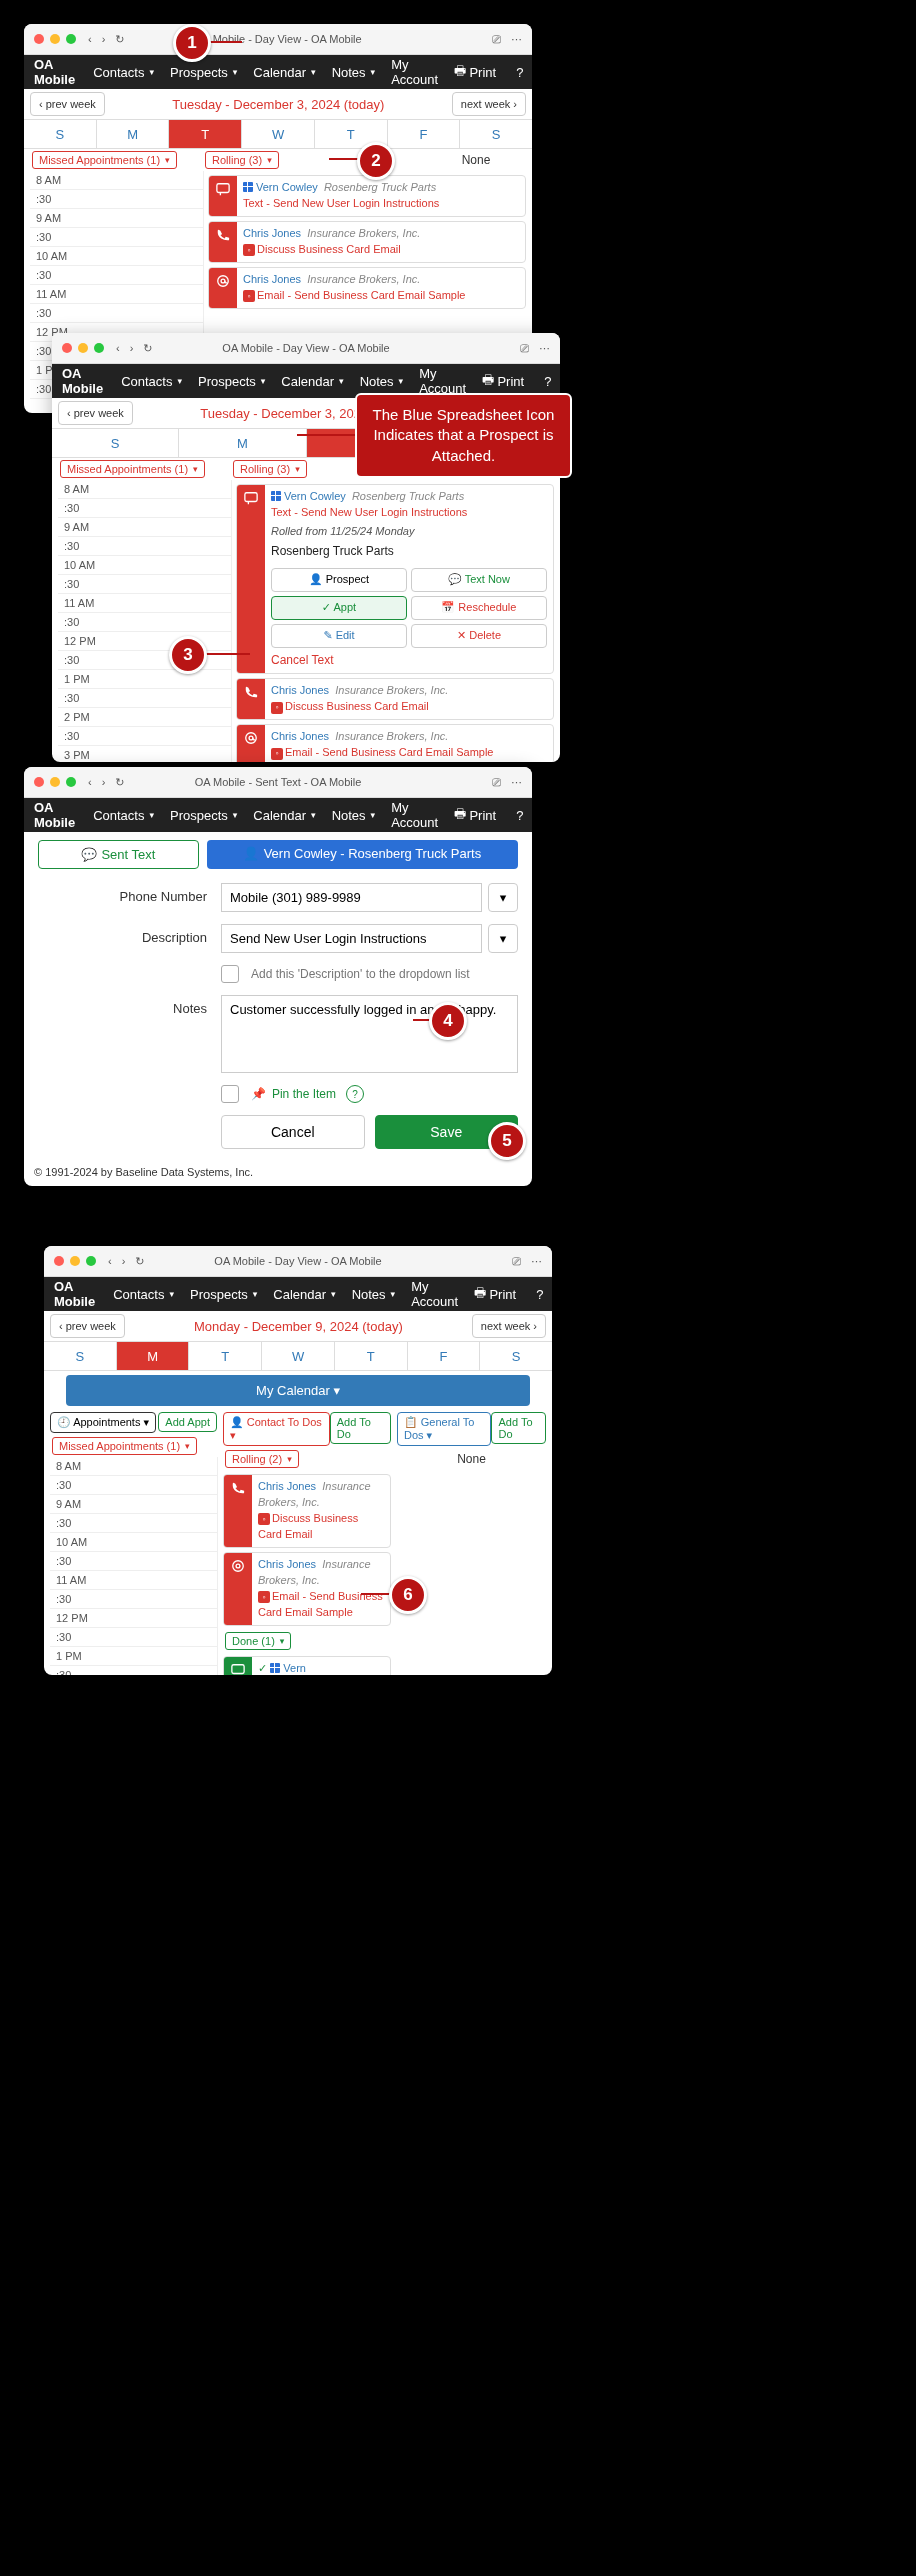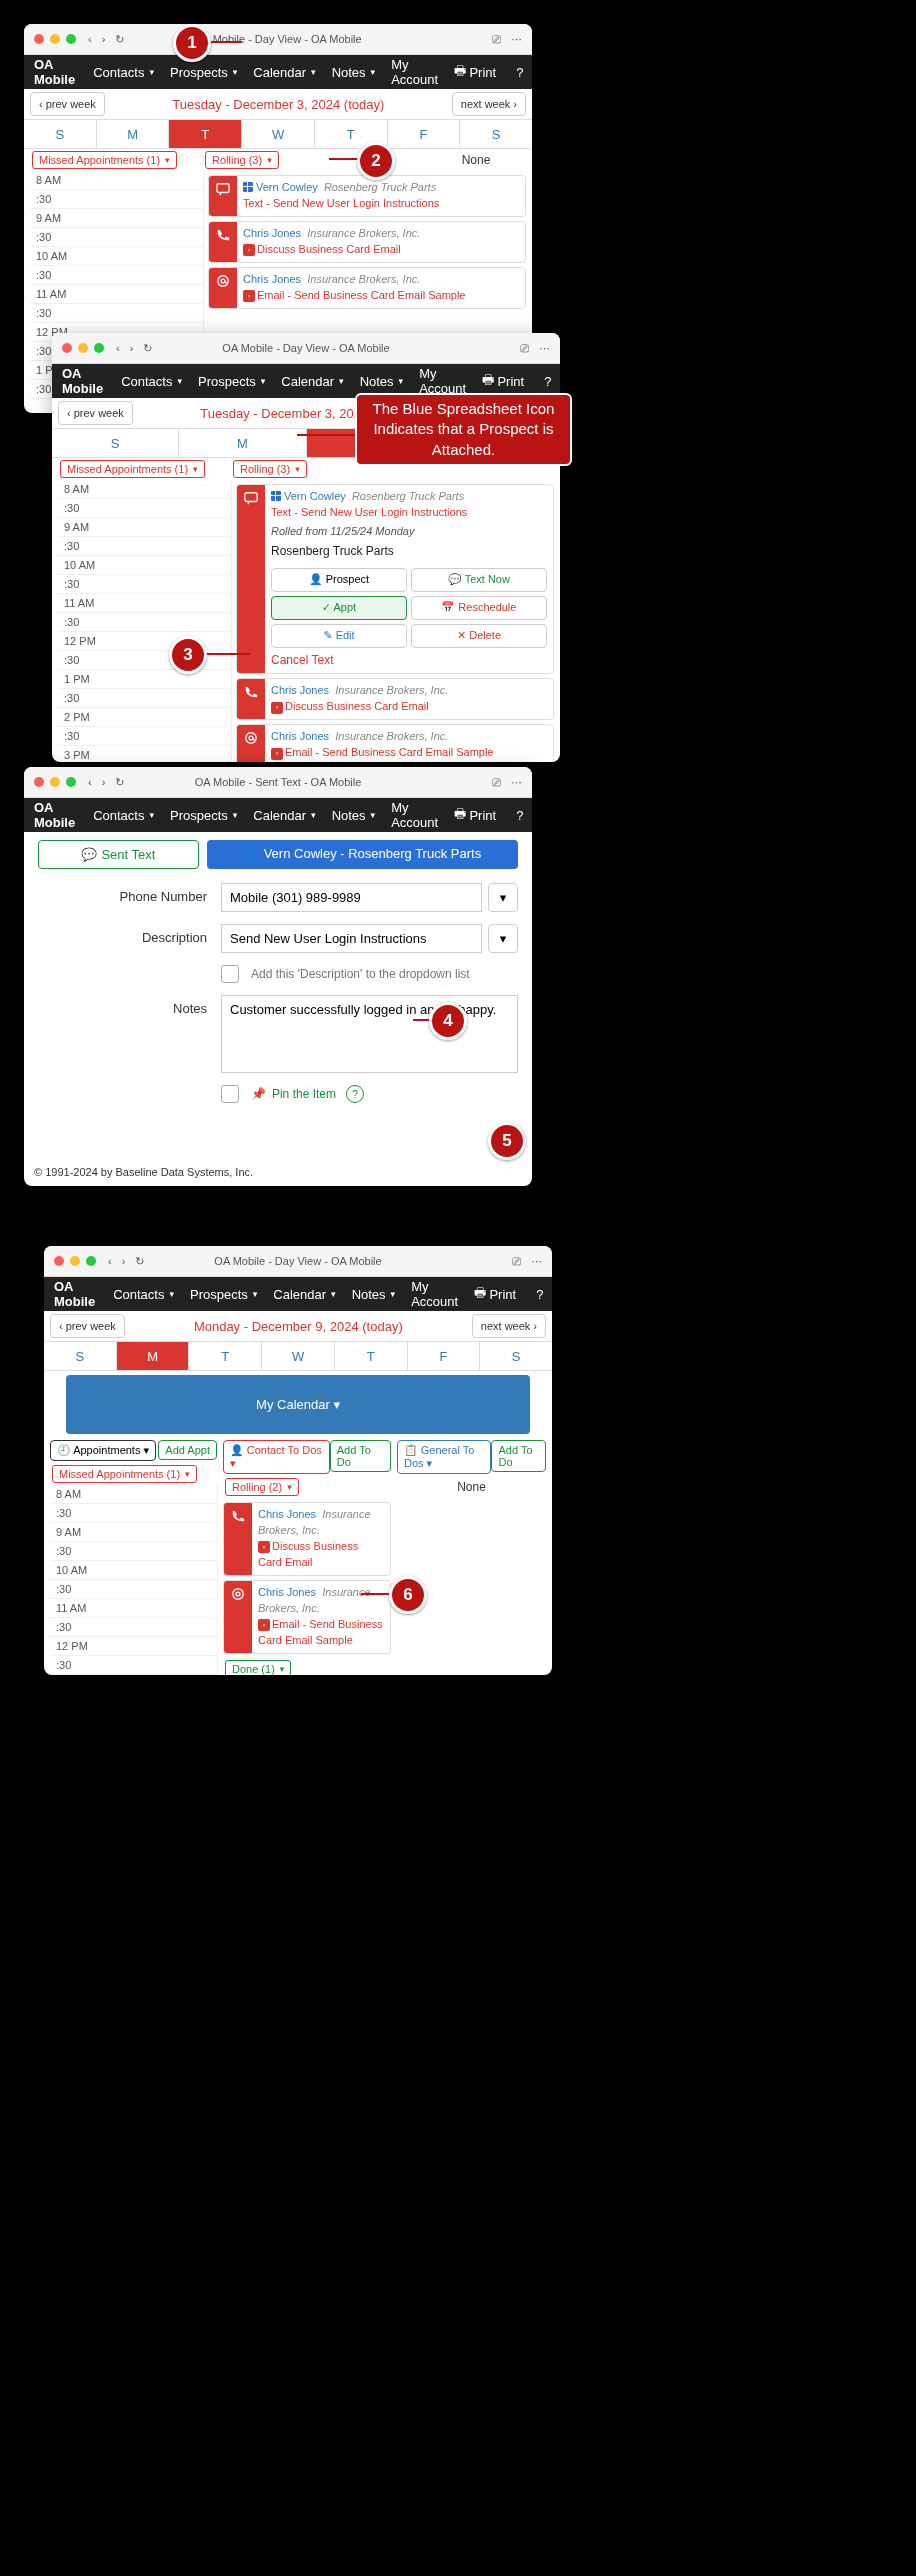--- a/index.html
+++ b/index.html
@@ -42,30 +42,30 @@
   .sq.red{background:#d9362f;}
   .ssicon { display:inline-block; width:10px; height:10px; background:#2a6fd6; border-radius:1px; position:relative; margin-right:3px; vertical-align:-1px;}
   .ssicon::before,.ssicon::after{content:"";position:absolute;background:#fff;}
   .ssicon::before{left:4px;top:0;width:1px;height:10px;}
   .ssicon::after{top:4px;left:0;height:1px;width:10px;}
   .btnrow { display:flex; gap:4px; margin:4px 0; }
   .sbtn { border:1px solid #ccc; border-radius:4px; font-size:11px; padding:3px 0; flex:1; text-align:center; background:#fff; cursor:pointer; }
   .sbtn.sel { background:#eaf7ee; border-color:#1a8f3c; }
   .marker { position:absolute; width:32px; height:32px; border-radius:50%; background:#b81414; border:3px solid #fff; color:#fff; font-weight:700; display:flex; align-items:center; justify-content:center; font-size:17px; z-index:50; box-shadow:0 1px 3px rgba(0,0,0,.4);}
   .lead { position:absolute; height:2px; background:#b81414; z-index:49;}
-  .tip { position:absolute; left:355px; top:393px; width:189px; background:#b81414; color:#fff; border:2px solid #fff; border-radius:6px; padding:4px 12px; font-size:15px; line-height:1.35; z-index:50; text-align:center;}
+  .tip { position:absolute; left:355px; top:393px; width:189px; background:#b81414; color:#fff; border:2px solid #fff; border-radius:6px; padding:10px 12px; font-size:15px; line-height:1.35; z-index:50; text-align:center;}
   
   .formrow { display:flex; align-items:flex-start; padding:6px 14px; font-size:13px; }
   .formrow .lbl { width:169px; text-align:right; padding-right:14px; padding-top:6px; color:#333; }
   .formrow .fld { flex:1; display:flex; gap:6px; }
   .inp { flex:1; border:1px solid #ccc; border-radius:0; padding:6px 8px; font-size:13px; }
   .ddbtn { width:28px; border:1px solid #ccc; border-radius:4px; background:#fff; display:flex; align-items:center; justify-content:center; cursor:pointer;}
   .chk { width:16px; height:16px; border:1px solid #aaa; border-radius:3px; display:inline-block; margin-right:6px; vertical-align:-3px;}
   .bbtn { flex:1; padding:8px 0; border-radius:4px; text-align:center; font-size:14px; border:1px solid #ccc; cursor:pointer;}
-  .catbar { background:#337ab7; color:#fff; text-align:center; padding:22px 0; border-radius:4px; margin:4px 22px; font-size:13px; cursor:pointer;}
+  .catbar { background:#337ab7; color:#fff; text-align:center; padding:8px 0; border-radius:4px; margin:4px 22px; font-size:13px; cursor:pointer;}
   .sect { display:flex; gap:6px; padding:0 6px; }
   .sectcol { flex:1; }
   .secthead { display:flex; gap:0; align-items:flex-start; padding:2px 0; }
   .addbtn { border:1px solid #1a8f3c; color:#1a8f3c; border-radius:4px; font-size:11px; padding:3px 6px; margin-left:auto; cursor:pointer; background:#fff;}
   .rolled { font-style:italic; color:#555; font-size:11px; padding:3px 0 1px; }
   .small { font-size:12px; color:#d9362f; cursor:pointer; }
   .none { font-size:12px; color:#333; text-align:center; padding:4px 0;}
   svg { display:block; }
 </style>
 </head>
@@ -339,20 +339,24 @@
   </div>
   <div class="formrow">
     <div class="lbl"></div>
     <div class="fld" style="align-items:center; font-size:12px;">
           <span class="chk"></span>
           <span style="color:#1a8f3c">📌 </span>
           <span style="color:#1a8f3c">Pin the Item</span> 
           <span style="display:inline-flex;width:16px;height:16px;border:1px solid #1a8f3c;border-radius:50%;align-items:center;justify-content:center;color:#1a8f3c;font-size:10px;margin-left:4px;">?</span>
         </div>
   </div>
+  <div style="display:flex; gap:10px; padding:6px 14px 10px 197px;">
+    <div class="bbtn" style="background:#fff;">Cancel</div>
+    <div class="bbtn" style="background:#1a8f3c; color:#fff; border-color:#1a8f3c;">Save</div>
+  </div>
   <div style="position:absolute; bottom:8px; left:10px; font-size:11px; color:#333;">© 1991-2024 by Baseline Data Systems, Inc.</div>
 </div>
 
 <div class="win" style="left:44px; top:1246px; width:508px; height:429px;">
   <div class="tbar">
     <div class="dots">
           <div class="dot r"></div>
           <div class="dot y"></div>
           <div class="dot g"></div>
         </div>

